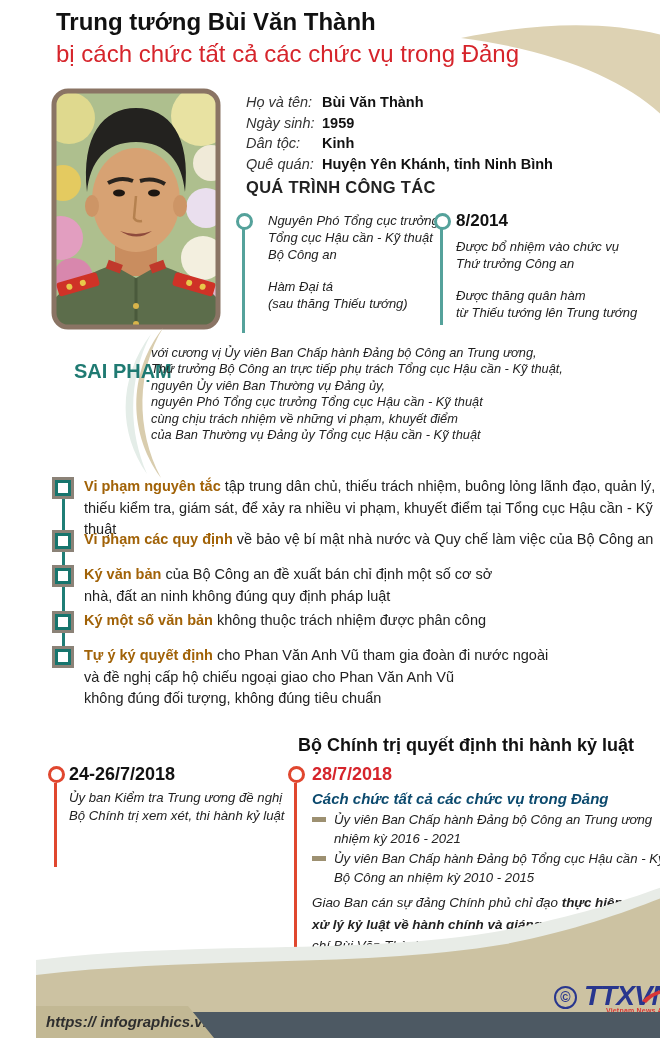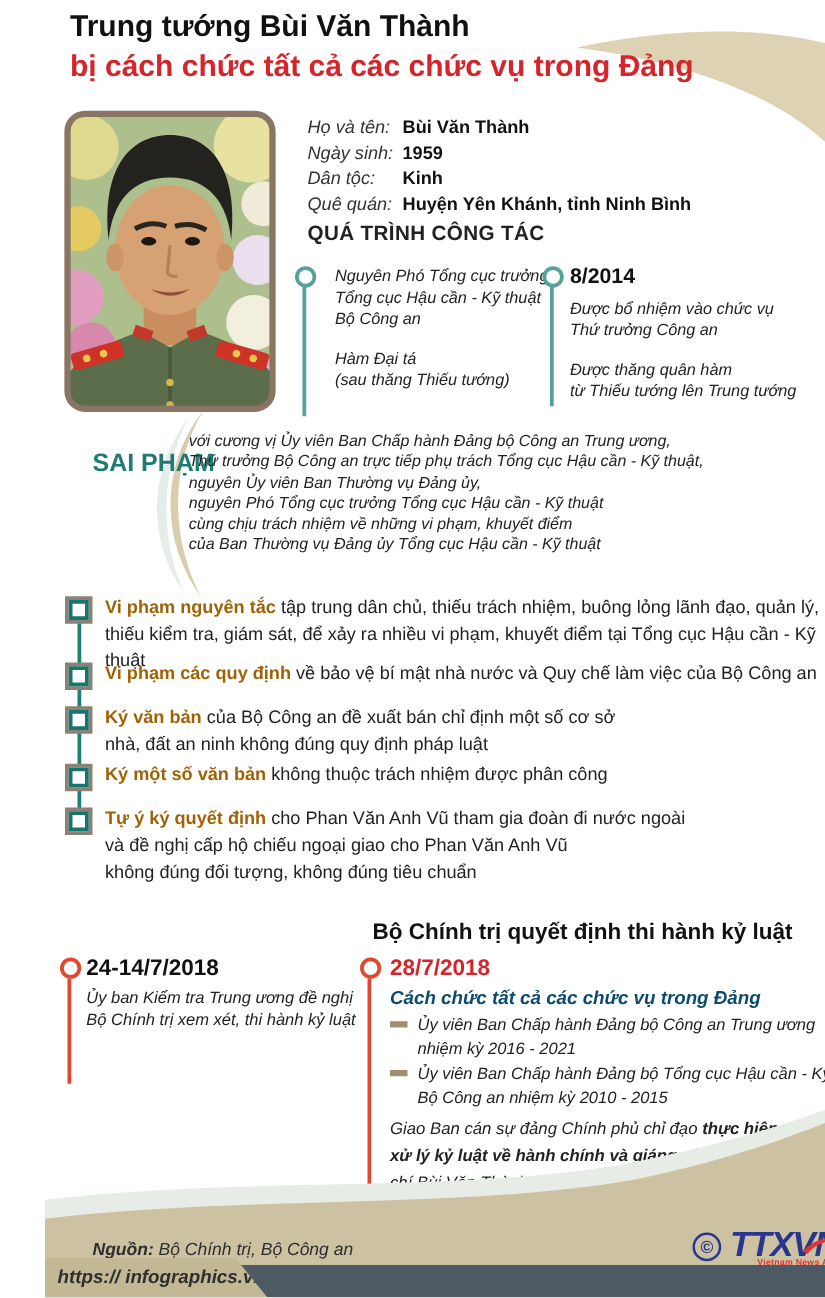--- a/index.html
+++ b/index.html
@@ -3,21 +3,21 @@
 <meta charset="utf-8">
 <style>
   html,body{margin:0;padding:0;}
   #page{position:relative;width:660px;height:1038px;background:#fff;overflow:hidden;
         font-family:"Liberation Sans",sans-serif;color:#1d1d1b;margin-left:36px;}
   .abs{position:absolute;}
   .it{font-style:italic;}
   .b{font-weight:bold;}
   
   .title1{left:20px;top:8px;font-size:24px;font-weight:bold;color:#111;}
-  .title2{left:20px;top:40px;font-size:24px;font-weight:bold;color:#d6242b;}
+  .title2{left:20px;top:40px;font-size:24px;font-weight:normal;color:#d6242b;}
   
   .fieldrow{font-size:14.5px;line-height:20.5px;}
   .flabel{font-style:italic;color:#333;display:inline-block;width:72px;}
   .fvalue{font-weight:bold;color:#111;}
   .career-head{left:210px;top:178px;font-size:16.5px;font-weight:bold;letter-spacing:.3px;color:#222;}
   .tl-dot{width:11px;height:11px;border-radius:50%;background:#fff;border:3px solid #55a29b;}
   .tl-dot.red{border-color:#e0472f;}
   .tl-line{width:2.5px;background:#55a29b;}
   .tl-line.red{background:#e0472f;width:3px;}
   .career-txt{font-size:13px;line-height:17px;font-style:italic;color:#222;}
@@ -177,41 +177,38 @@
   <div class="abs v-item" style="top:476px"><b>Vi phạm nguyên tắc</b> tập trung dân chủ, thiếu trách nhiệm, buông lỏng lãnh đạo, quản lý,<br>thiếu kiểm tra, giám sát, để xảy ra nhiều vi phạm, khuyết điểm tại Tổng cục Hậu cần - Kỹ thuật</div>
   <div class="abs v-item" style="top:529px"><b>Vi phạm các quy định</b> về bảo vệ bí mật nhà nước và Quy chế làm việc của Bộ Công an</div>
   <div class="abs v-item" style="top:564px"><b>Ký văn bản</b> của Bộ Công an đề xuất bán chỉ định một số cơ sở<br>nhà, đất an ninh không đúng quy định pháp luật</div>
   <div class="abs v-item" style="top:610px"><b>Ký một số văn bản</b> không thuộc trách nhiệm được phân công</div>
   <div class="abs v-item" style="top:645px"><b>Tự ý ký quyết định</b> cho Phan Văn Anh Vũ tham gia đoàn đi nước ngoài<br>và đề nghị cấp hộ chiếu ngoại giao cho Phan Văn Anh Vũ<br>không đúng đối tượng, không đúng tiêu chuẩn</div>
 
   <div class="abs dec-head">Bộ Chính trị quyết định thi hành kỷ luật</div>
 
   <span class="abs tl-dot red" style="left:12px;top:766px"></span>
   <div class="abs tl-line red" style="left:18px;top:783px;height:84px"></div>
-  <div class="abs dec-date" style="left:33px;top:764px;color:#111">24-14/7/2018</div>
+  <div class="abs dec-date" style="left:33px;top:764px;color:#111">24-26/7/2018</div>
   <div class="abs dec-txt" style="left:33px;top:789px">Ủy ban Kiểm tra Trung ương đề nghị<br>Bộ Chính trị xem xét, thi hành kỷ luật</div>
 
   <span class="abs tl-dot red" style="left:252px;top:766px"></span>
   <div class="abs tl-line red" style="left:258px;top:783px;height:172px"></div>
   <div class="abs dec-date" style="left:276px;top:764px;color:#d6242b">28/7/2018</div>
   <div class="abs dec-sub" style="left:276px;top:790px">Cách chức tất cả các chức vụ trong Đảng</div>
   <div class="abs" style="left:276px;top:810px;width:392px">
       <div class="bullet"><span class="dash"></span>Ủy viên Ban Chấp hành Đảng bộ Công an Trung ương<br>nhiệm kỳ 2016 - 2021</div>
       <div class="bullet"><span class="dash"></span>Ủy viên Ban Chấp hành Đảng bộ Tổng cục Hậu cần - Kỹ thuật<br>Bộ Công an nhiệm kỳ 2010 - 2015</div>
     </div>
   <div class="abs dec-para"><span>Giao Ban cán sự đảng Chính phủ chỉ đạo </span><b>thực hiện quy trình xử lý kỷ luật về hành chính và giáng cấp bậc hàm</b><span> đối với đồng chí Bùi Văn Thành, bảo đảm đồng bộ, kịp thời, tương xứng với kỷ luật của Đảng theo quy định</span></div>
 
   <svg class="abs" style="left:0;top:868px" width="660" height="170">
     <path d="M0 92 C160 72, 330 88, 470 62 C560 44, 615 24, 660 6 L660 170 L0 170 Z" fill="#e8ece7"></path>
     <path d="M0 107 C160 88, 330 100, 470 76 C560 58, 615 34, 660 16 L660 170 L0 170 Z" fill="#ccc2a2"></path>
   </svg>
 
-  <div class="abs src">
-    <span class="b it">Nguồn:</span><span class="it"> Bộ Chính trị, Bộ Công an</span>
-  </div>
 
   <div class="abs logo">
     <span class="copy">©</span>
     <span class="ttxvn">TTXVN</span>
     <svg width="44" height="18" style="position:absolute;right:0;top:4px">
       <path d="M2 15 C14 2 36 0 42 6 C32 3 14 7 6 17 Z" fill="#d93636"></path>
       <circle cx="24" cy="8" r="3.2" fill="#fff" stroke="#d93636" stroke-width="1.4"></circle>
     </svg>
     <span class="agency">Vietnam News Agency</span>
   </div>

